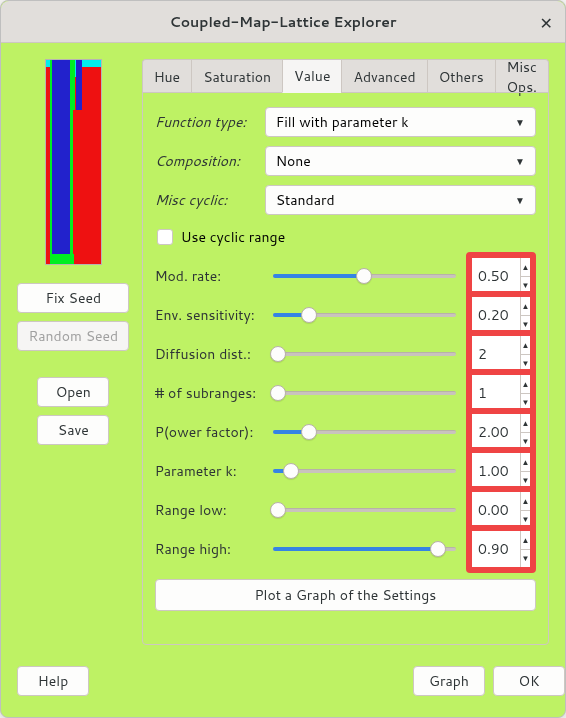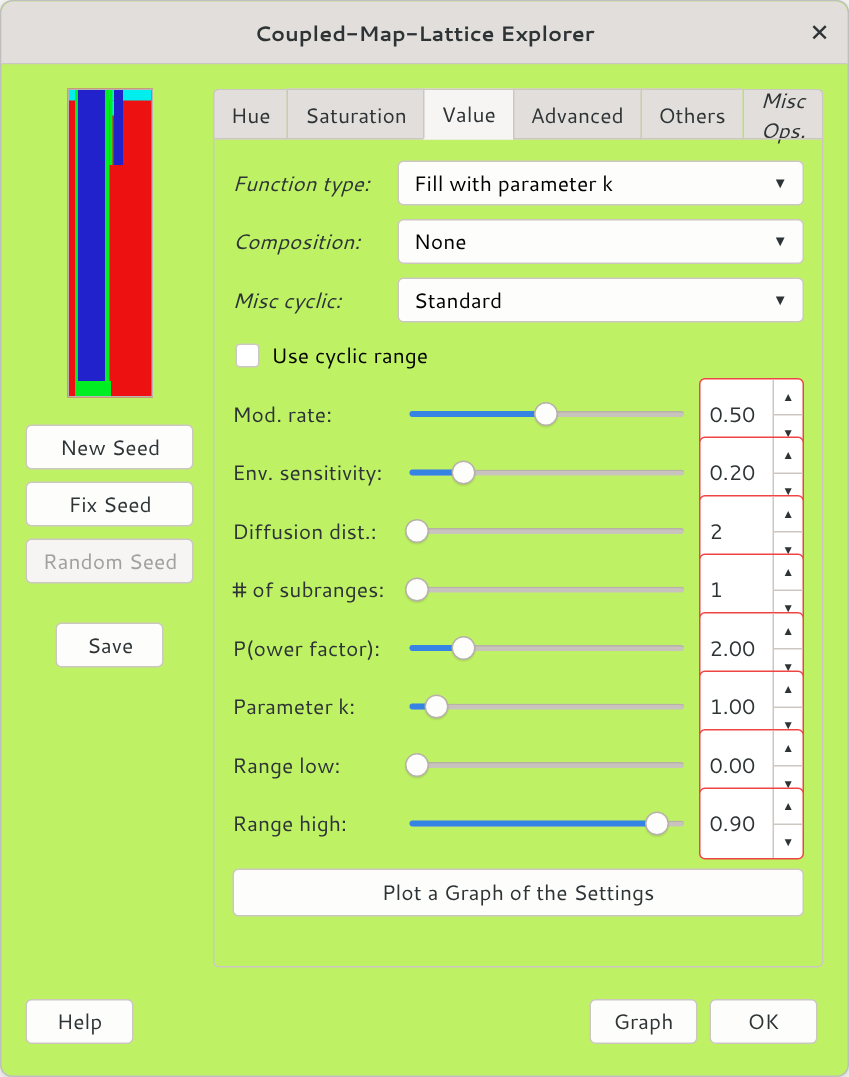--- a/index.html
+++ b/index.html
@@ -18,44 +18,44 @@
 .preview .edge3 { position: absolute; left: 27px; top: 0; width: 2px; height: 50px; background: #00ee22; }
 .preview .green-bot { position: absolute; left: 4px; bottom: 0; width: 24px; height: 10px; background: #00ee22; }
 .preview .cyan-top { position: absolute; left: 0; top: 0; width: 100%; height: 7px; background: #00eeee; }
 .preview .cyan-top2 { position: absolute; left: 28px; top: 7px; width: 8px; height: 10px; background: #00eeee; }
 .btn { width: 112px; height: 30px; background: #fdfdfc; border: 1px solid #cdc7c2; border-radius: 4px; cursor: pointer; color: #2e3436; }
 .btn.disabled { color: #a0a0a0; background: #f6f5f4; cursor: default; }
 .btn.small { width: 72px; }
 .right-col { flex: 1; display: flex; flex-direction: column; }
 .tabs { display: flex; height: 34px; }
 .tab { padding: 0 11px; height: 34px; display: flex; align-items: center; background: #e1dedb; border: 1px solid #cdc7c2; border-bottom: none; border-right: none; cursor: pointer; color: #2e3436; }
-.tab:last-child { border-right: 1px solid #cdc7c2; border-radius: 0 4px 0 0; font-style: italic; }
+.tab:last-child { border-right: 1px solid #cdc7c2; border-radius: 0 4px 0 0; }
 .tab:first-child { border-radius: 4px 0 0 0; }
 .tab.active { background: #f6f5f4; border-bottom: 1px solid #f6f5f4; position: relative; z-index: 2; }
 .tab-panel { flex: 1; border: 1px solid #cdc7c2; border-radius: 0 0 4px 4px; margin-top: -1px; padding: 14px 12px; display: flex; flex-direction: column; gap: 9px; }
 .row { display: flex; align-items: center; gap: 8px; height: 30px; }
 .row-label { width: 102px; color: #2e3436; font-style: italic; }
 .combo { flex: 1; height: 30px; background: #fdfdfc; border: 1px solid #cdc7c2; border-radius: 4px; display: flex; align-items: center; padding: 0 10px; justify-content: space-between; cursor: pointer; }
 .combo .arrow { font-size: 10px; color: #2e3436; }
 .check-row { display: flex; align-items: center; gap: 8px; padding-left: 2px; height: 26px; margin-bottom: 2px; }
 .checkbox { width: 16px; height: 16px; border: 1px solid #cdc7c2; border-radius: 3px; background: #fff; cursor: pointer; }
 .slider-row { display: flex; align-items: center; gap: 8px; height: 30px; }
 .slider-label { width: 108px; color: #2e3436; }
 .slider-wrap { flex: 1; display: flex; align-items: center; padding: 0 2px; }
 .slider { width: 100%; height: 20px; position: relative; cursor: pointer; }
 .slider-track { position: absolute; top: 50%; left: 0; right: 0; height: 4px; background: #c9c3bd; border-radius: 2px; transform: translateY(-50%); border-top: 1px solid #b8b1a9; }
 .slider-fill { position: absolute; top: 50%; left: 0; height: 4px; background: #3584e4; border-radius: 2px 0 0 2px; transform: translateY(-50%); }
 .slider-thumb { position: absolute; top: 50%; width: 16px; height: 16px; background: #fdfdfc; border: 1px solid #b8b1a9; border-radius: 50%; transform: translate(-50%, -50%); box-shadow: 0 1px 1px rgba(0,0,0,0.1); }
-.spin { width: 70px; height: 48px; display: flex; border: 1px solid #ef4444; border-radius: 4px; background: #fff; }
+.spin { width: 70px; height: 48px; display: flex; border: 6px solid #ef4444; border-radius: 4px; background: #fff; }
 .spin input { width: 48px; border: none; outline: none; padding: 0 6px; background: transparent; color: #2e3436; }
 .spin-arrows { width: 20px; display: flex; flex-direction: column; border-left: 1px solid #cdc7c2; }
 .spin-arrows div { flex: 1; display: flex; align-items: center; justify-content: center; font-size: 8px; color: #2e3436; cursor: pointer; }
 .spin-arrows div:first-child { border-bottom: 1px solid #cdc7c2; }
 .plot-btn { width: 100%; height: 32px; margin-top: 6px; }
-.footer { height: 56px; border-top: 0; padding: 0 20px 16px 16px; display: flex; align-items: center; justify-content: space-between; }
+.footer { height: 56px; border-top: 0; padding: 0 0 16px 16px; display: flex; align-items: center; justify-content: space-between; }
 .footer-right { display: flex; gap: 8px; }
 </style>
 </head>
 <body>
 
 <div class="window">
   <div class="titlebar">
     <span class="title">Coupled-Map-Lattice Explorer</span>
     <span class="close">✕</span>
   </div>
@@ -64,24 +64,24 @@
       <div class="preview">
         <div class="cyan-top"></div>
         <div class="cyan-top2"></div>
         <div class="strip1"></div>
         <div class="strip2"></div>
         <div class="edge"></div>
         <div class="edge2"></div>
         <div class="edge3"></div>
         <div class="green-bot"></div>
       </div>
-      <button class="btn">New Seed</button>
       <button class="btn">Fix Seed</button>
       <button class="btn disabled">Random Seed</button>
       <div style="height:10px"></div>
+      <button class="btn small">Open</button>
       <button class="btn small">Save</button>
     </div>
     <div class="right-col">
       <div class="tabs">
         <div class="tab">Hue</div>
         <div class="tab">Saturation</div>
         <div class="tab active">Value</div>
         <div class="tab">Advanced</div>
         <div class="tab">Others</div>
         <div class="tab">Misc Ops.</div>

